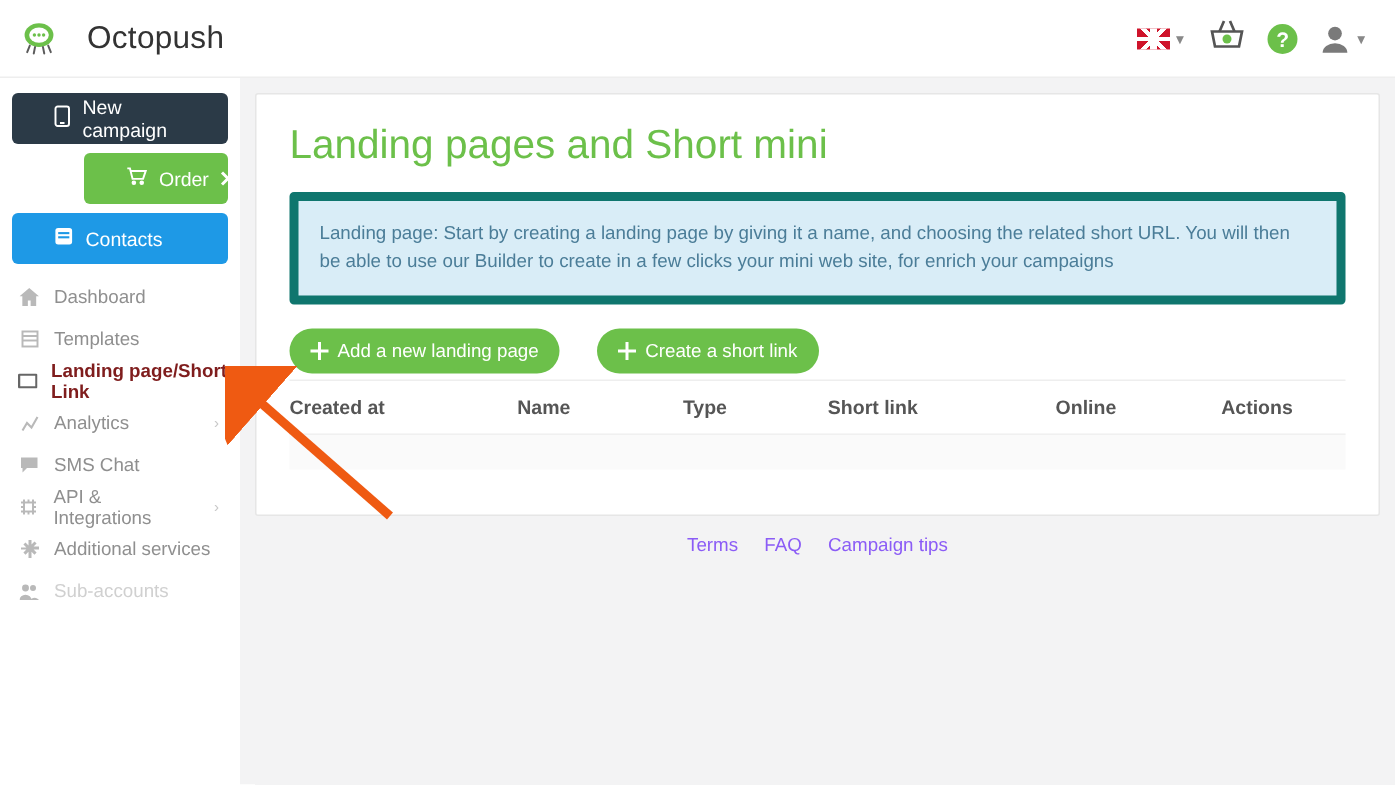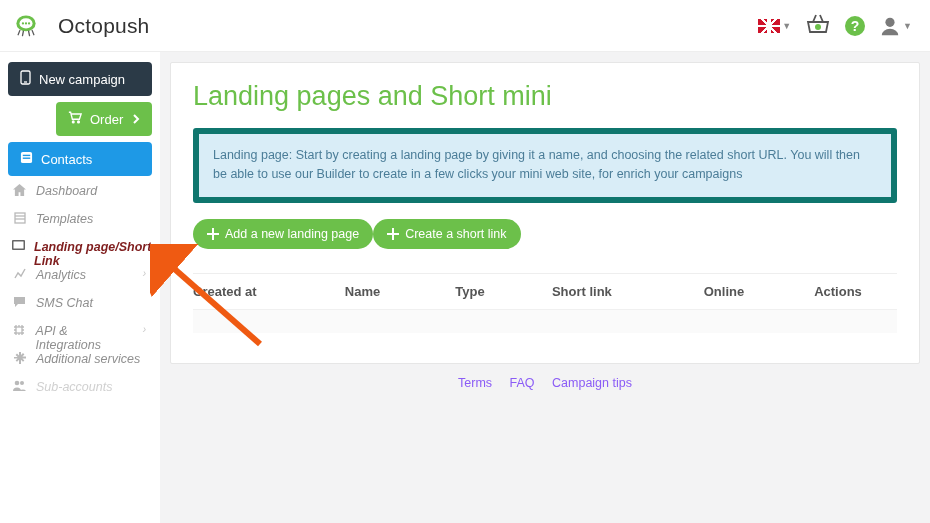--- a/index.html
+++ b/index.html
@@ -14,45 +14,45 @@
   .hicon { color: #6b6b6b; }
   .help-circle { width: 20px; height: 20px; border-radius: 50%; background: #6cc04a; color: #fff; font-weight: 700; font-size: 14px; display:flex; align-items:center; justify-content:center; }
 
   
   .app { display: flex; width: 100%; height: calc(100% - 52px); }
   .sidebar { width: 160px; flex: 0 0 160px; background: #fff; padding: 10px 8px; }
   .content-wrap { flex: 1; background: #f3f3f4; padding: 10px 10px 0 10px; position: relative; }
   .panel { background: #fff; border: 1px solid #e6e6e6; border-radius: 2px; padding: 18px 22px 30px 22px; }
   .page-title { color: #6cc04a; font-size: 27px; font-weight: 400; margin-bottom: 16px; }
   .info-box { background: #d9edf7; border: 6px solid #0f766e; color: #4b7d98; font-size: 12.5px; line-height: 1.55; padding: 12px 14px; border-radius: 3px; margin-bottom: 16px; }
-  .btn-row { display: flex; gap: 0; margin-bottom: 24px; }
+  .btn-row { display: flex; gap: 25px; margin-bottom: 4px; }
   .btn { background: #6cc04a; color: #fff; font-size: 12.5px; border: none; border-radius: 16px; padding: 8px 14px; display: flex; align-items: center; gap: 6px; cursor: pointer; }
   .btn .plus { width: 12px; height: 12px; display:inline-block; position: relative; }
   .btn .plus::before, .btn .plus::after { content:""; position:absolute; background:#fff; }
   .btn .plus::before { left:5px; top:0; width:2px; height:12px; }
   .btn .plus::after { top:5px; left:0; height:2px; width:12px; }
 
   
   .tbl { width: 100%; }
   .thead { display: grid; grid-template-columns: 1.1fr 0.8fr 0.7fr 1.1fr 0.8fr 0.6fr; padding: 10px 0 10px 0; border-top: 1px solid #eee; }
   .thead .th { font-size: 13px; font-weight: 600; color: #555; }
   .tbody-placeholder { height: 24px; background: #fafafa; border-top: 1px solid #f0f0f0; }
 
   
   .footer-links { text-align: center; font-size: 12.5px; color: #8b5cf6; padding-top: 12px; }
   .footer-links span { margin: 0 7px; cursor: pointer; }
 
   
-  .nav-btn { display:flex; align-items:center; gap:8px; height:34px; border-radius:4px; padding:0 12px; color:#fff; font-size:13px; margin-bottom:6px; cursor:pointer; position:relative; }
+  .nav-btn { display:flex; align-items:center; gap:8px; height:34px; border-radius:4px; padding:0 28px; color:#fff; font-size:13px; margin-bottom:6px; cursor:pointer; position:relative; }
   .nav-btn.dark { background:#2b3a47; }
   .nav-btn.green { background:#6cc04a; justify-content: flex-start; margin-left: 48px; }
   .nav-btn.green .chev { margin-left:auto; }
   .nav-btn.blue { background:#1e99e6; }
   .nav-list { list-style:none; margin-top:8px; }
-  .nav-list li { display:flex; align-items:flex-start; gap:9px; height:28px; font-size:12.5px; color:#8f8f8f; cursor:pointer; padding-left:4px;font-style:italic; }
+  .nav-list li { display:flex; align-items:center; gap:9px; height:28px; font-size:12.5px; color:#8f8f8f; cursor:pointer; padding-left:4px; }
   .nav-list li.active { font-weight:700; color:#7f1d1d; }
   .nav-list li .chev { margin-left:auto; margin-right:6px; color:#c8c8c8; font-size:10px; }
   .nav-list li.disabled { color:#d0d0d0; cursor:default; }
   .nav-icon { width:15px; display:flex; justify-content:center; color:#b9b9b9; }
 
   
   .arrow-anno { position:absolute; left: -10px; top: 192px; pointer-events:none; }
 
   
   .flag-uk { width:22px; height:14px; display:inline-block; background: linear-gradient(#cf142b, #cf142b); position: relative; border:0; }

